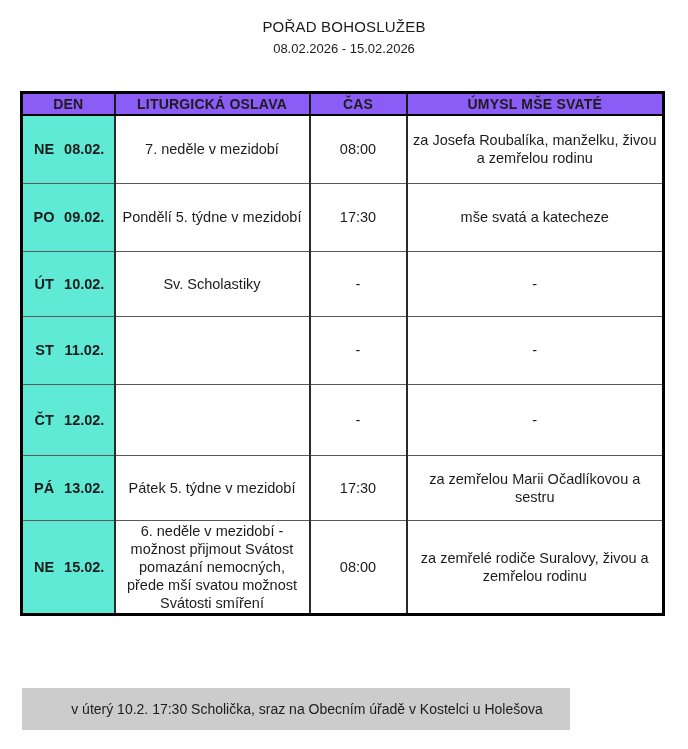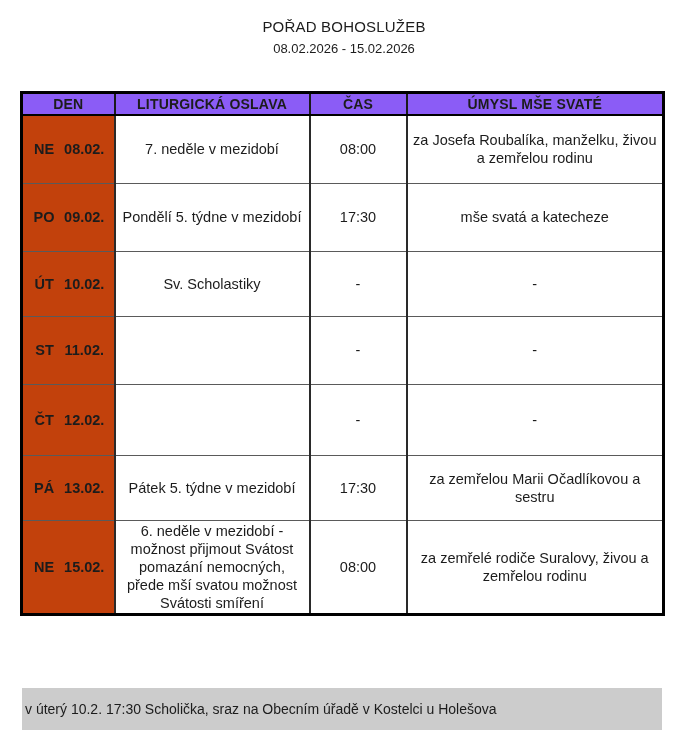--- a/index.html
+++ b/index.html
@@ -74,21 +74,21 @@
     font-size: 14.5px;
     line-height: 18px;
     text-align: center;
     vertical-align: middle;
     padding: 1px 4px;
     overflow: hidden;
   }
   tr.sep-top td { border-top: 1px solid #7f1d1d; }
 
   td.day-cell {
-    background: #c2410c;
+    background: #5eead4;
     font-weight: bold;
     font-size: 14px;
     text-align: left;
     padding-left: 6px;
     white-space: nowrap;
   }
   td.day-cell .day-abbr {
     display: inline-block;
     min-width: 24px;
   }
@@ -103,28 +103,29 @@
   tr.h68 { height: 68px; }
   tr.h65 { height: 65px; }
   tr.h71 { height: 71px; }
   tr.h83 { height: 83px; }
 
   
   .footer-note {
     position: absolute;
     left: 22px;
     top: 688px;
-    width: 640px;
+    width: 548px;
     height: 42px;
     background: #cccccc;
     box-sizing: border-box;
     display: flex;
     align-items: center;
-    padding-left: 3px;
+    padding-left: 22px;
     font-size: 14px;
+    justify-content: center;
   }
 </style>
 </head>
 <body>
 
 <div class="page">
 
   <div class="titles">
     <div class="title-line">POŘAD BOHOSLUŽEB</div>
     <div class="date-line">08.02.2026 - 15.02.2026</div>

